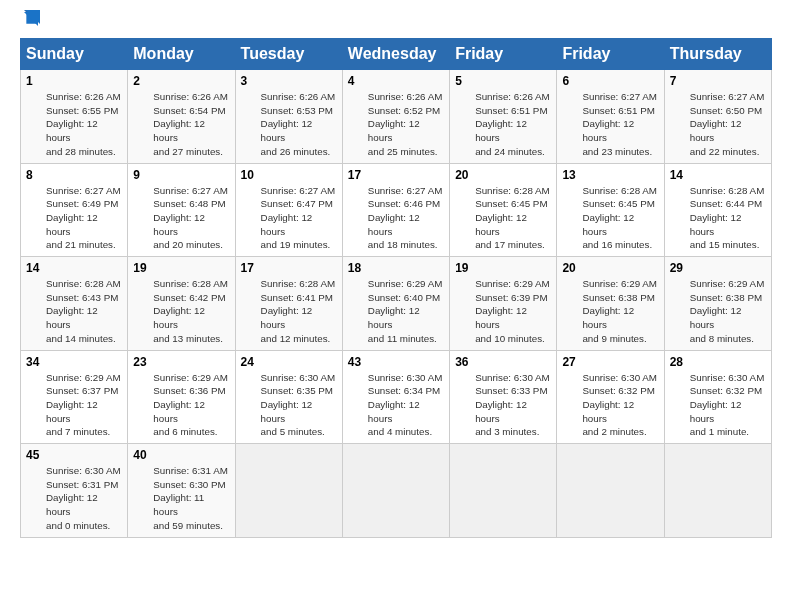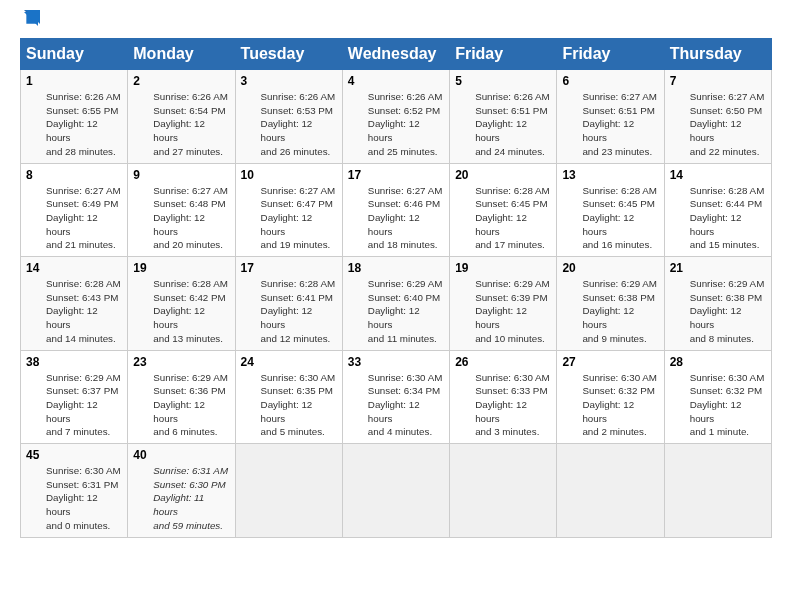--- a/index.html
+++ b/index.html
@@ -253,58 +253,58 @@
 and 10 minutes.</div>
         </td>
         <td>
           <span class="day-num">20</span>
           <div class="day-info" style="white-space: pre-wrap;">Sunrise: 6:29 AM
 Sunset: 6:38 PM
 Daylight: 12 hours
 and 9 minutes.</div>
         </td>
         <td>
-          <span class="day-num">21</span>
+          <span class="day-num">29</span>
           <div class="day-info" style="white-space: pre-wrap;">Sunrise: 6:29 AM
 Sunset: 6:38 PM
 Daylight: 12 hours
 and 8 minutes.</div>
         </td>
       </tr>
       <tr>
         <td>
-          <span class="day-num">38</span>
+          <span class="day-num">34</span>
           <div class="day-info" style="white-space: pre-wrap;">Sunrise: 6:29 AM
 Sunset: 6:37 PM
 Daylight: 12 hours
 and 7 minutes.</div>
         </td>
         <td>
           <span class="day-num">23</span>
           <div class="day-info" style="white-space: pre-wrap;">Sunrise: 6:29 AM
 Sunset: 6:36 PM
 Daylight: 12 hours
 and 6 minutes.</div>
         </td>
         <td>
           <span class="day-num">24</span>
           <div class="day-info" style="white-space: pre-wrap;">Sunrise: 6:30 AM
 Sunset: 6:35 PM
 Daylight: 12 hours
 and 5 minutes.</div>
         </td>
         <td>
-          <span class="day-num">33</span>
+          <span class="day-num">43</span>
           <div class="day-info" style="white-space: pre-wrap;">Sunrise: 6:30 AM
 Sunset: 6:34 PM
 Daylight: 12 hours
 and 4 minutes.</div>
         </td>
         <td>
-          <span class="day-num">26</span>
+          <span class="day-num">36</span>
           <div class="day-info" style="white-space: pre-wrap;">Sunrise: 6:30 AM
 Sunset: 6:33 PM
 Daylight: 12 hours
 and 3 minutes.</div>
         </td>
         <td>
           <span class="day-num">27</span>
           <div class="day-info" style="white-space: pre-wrap;">Sunrise: 6:30 AM
 Sunset: 6:32 PM
 Daylight: 12 hours
@@ -321,21 +321,21 @@
       <tr>
         <td>
           <span class="day-num">45</span>
           <div class="day-info" style="white-space: pre-wrap;">Sunrise: 6:30 AM
 Sunset: 6:31 PM
 Daylight: 12 hours
 and 0 minutes.</div>
         </td>
         <td>
           <span class="day-num">40</span>
-          <div class="day-info" style="white-space: pre-wrap; font-style: italic;">Sunrise: 6:31 AM
+          <div class="day-info" style="white-space: pre-wrap;">Sunrise: 6:31 AM
 Sunset: 6:30 PM
 Daylight: 11 hours
 and 59 minutes.</div>
         </td>
         <td class="empty"></td>
         <td class="empty"></td>
         <td class="empty"></td>
         <td class="empty"></td>
         <td class="empty"></td>
       </tr>

